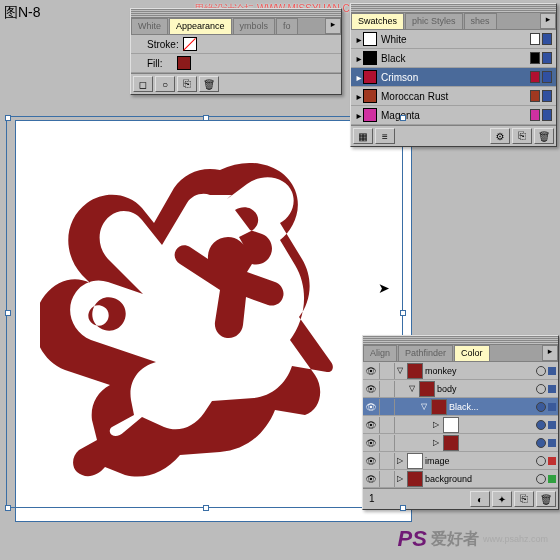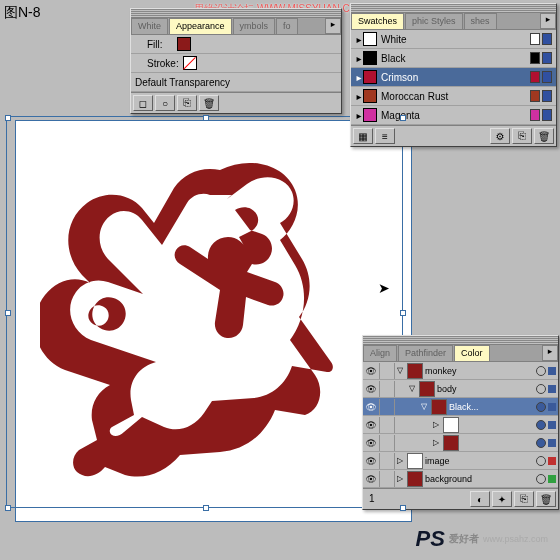--- a/index.html
+++ b/index.html
@@ -55,31 +55,28 @@
 <div class="panel" style="left:130px;top:8px;width:210px">
   <div class="titlebar"></div>
   <div class="tabs">
     <div class="tab inactive">White</div>
     <div class="tab active">Appearance</div>
     <div class="tab inactive">ymbols</div>
     <div class="tab inactive">fo</div>
     <div class="opt">▸</div>
   </div>
   <div class="row" style="padding-left:16px">
-    <span>Fill:</span>
-    <div class="sw" style="margin-left: 14px; background: rgb(139, 26, 26);"></div>
-  </div>
-  <div class="row" style="padding-left:16px">
     <span>Stroke:</span>
     <div class="sw" style="background:#fff;margin-left:4px;position:relative">
         <div style="position:absolute;width:140%;height:1px;background:red;top:50%;left:-20%;transform:rotate(-45deg)"></div>
       </div>
   </div>
-  <div class="row">
-    <span>Default Transparency</span>
+  <div class="row" style="padding-left:16px">
+    <span>Fill:</span>
+    <div class="sw" style="margin-left: 14px; background: rgb(139, 26, 26);"></div>
   </div>
   <div class="btmbar">
     <div class="btn">◻</div>
     <div class="btn">○</div>
     <div class="btn">⎘</div>
     <div class="btn">🗑</div>
   </div>
 </div>
 
 <div class="panel" style="left:350px;top:3px;width:205px">
@@ -231,22 +228,22 @@
     <span style="padding:2px 4px">1</span>
     <div style="flex:1"></div>
     <div class="btn">◐</div>
     <div class="btn">✦</div>
     <div class="btn">⎘</div>
     <div class="btn">🗑</div>
   </div>
 </div>
 
 <div class="wm2">
-  <span style="color:#0f172a;font-style:italic;font-size:22px">PS</span>
-  <span style="color:#888;font-size:10px">爱好者</span>
+  <span style="color:#701a75;font-style:italic;font-size:22px">PS</span>
+  <span style="color:#888;font-size:16px">爱好者</span>
   <span style="color:#aaa;font-size:9px;font-weight:normal">www.psahz.com</span>
 </div>
 
 <div class="handle" style="left: 5px; top: 115px;"></div>
 <div class="handle" style="left: 202.5px; top: 115px;"></div>
 <div class="handle" style="left: 400px; top: 115px;"></div>
 <div class="handle" style="left: 5px; top: 310px;"></div>
 <div class="handle" style="left: 400px; top: 310px;"></div>
 <div class="handle" style="left: 5px; top: 505px;"></div>
 <div class="handle" style="left: 202.5px; top: 505px;"></div>

